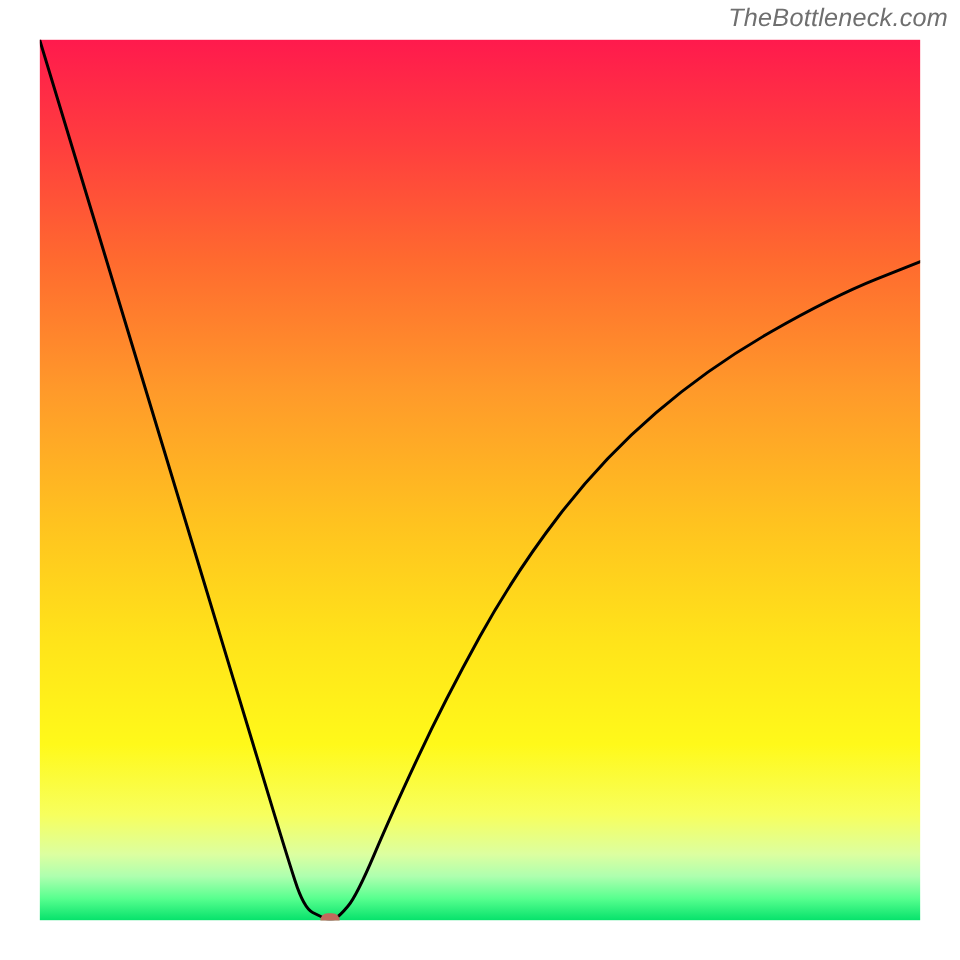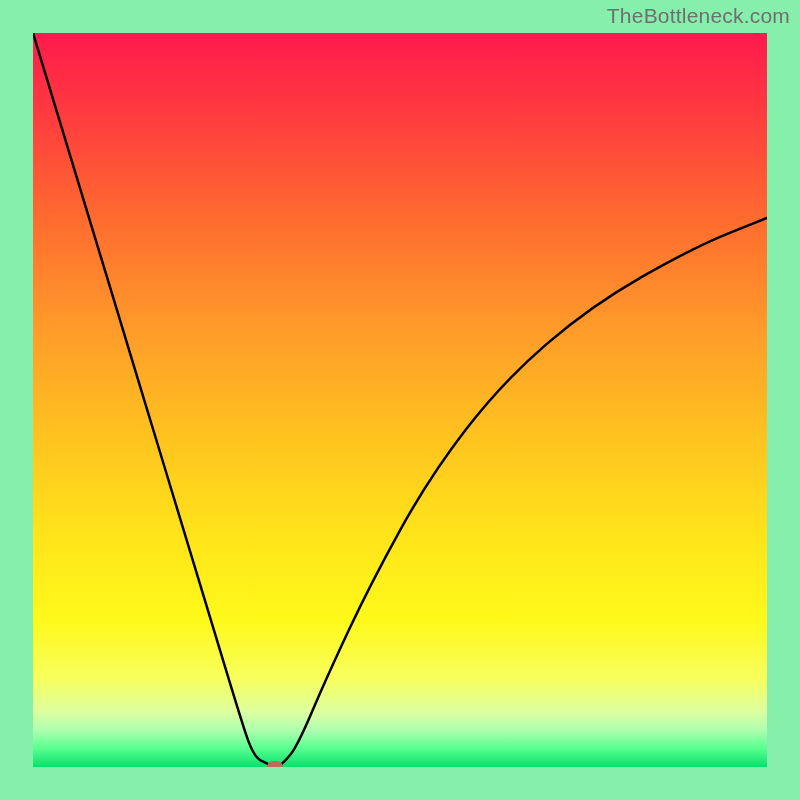--- a/index.html
+++ b/index.html
@@ -8,21 +8,22 @@
     width: 800px;
     height: 800px;
     background: #000000;
     font-family: Arial, Helvetica, sans-serif;
     overflow: hidden;
   }
   .canvas {
     position: relative;
     width: 800px;
     height: 800px;
-    background: #86efac;
+    background: #ffffff;
+    font-style: italic;
   }
   .plot-area {
     position: absolute;
     left: 33px;
     top: 33px;
     width: 734px;
     height: 734px;
     overflow: hidden;
   }
   .gradient-bg {

